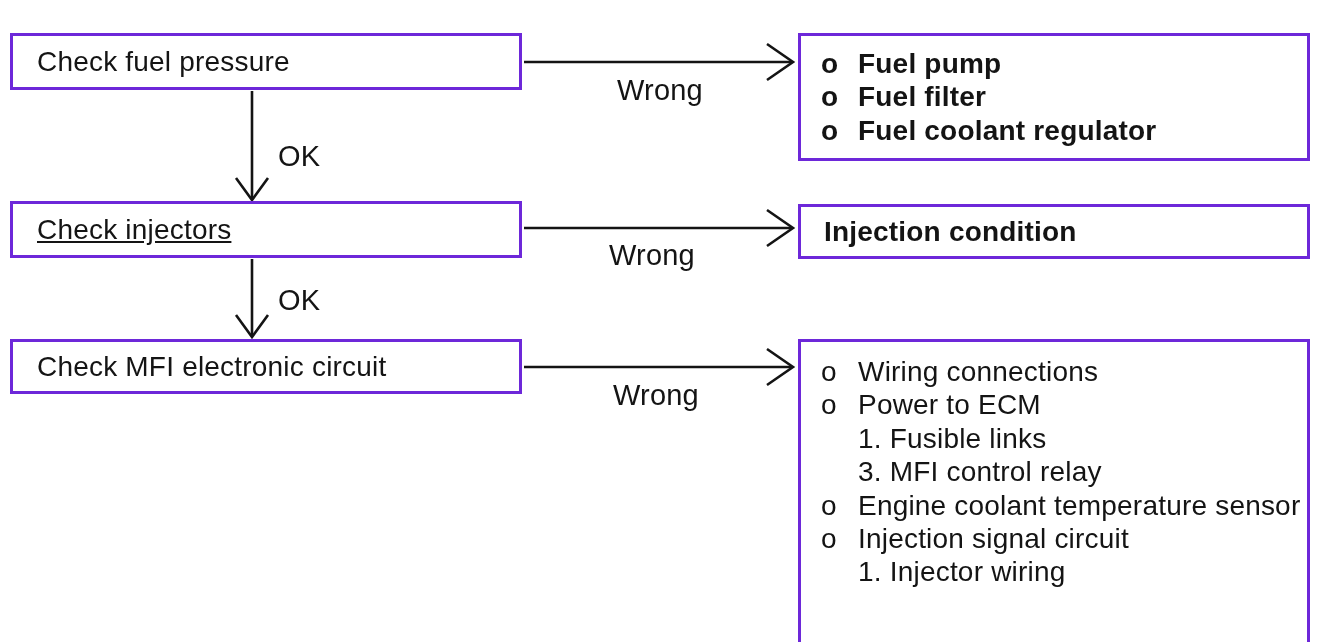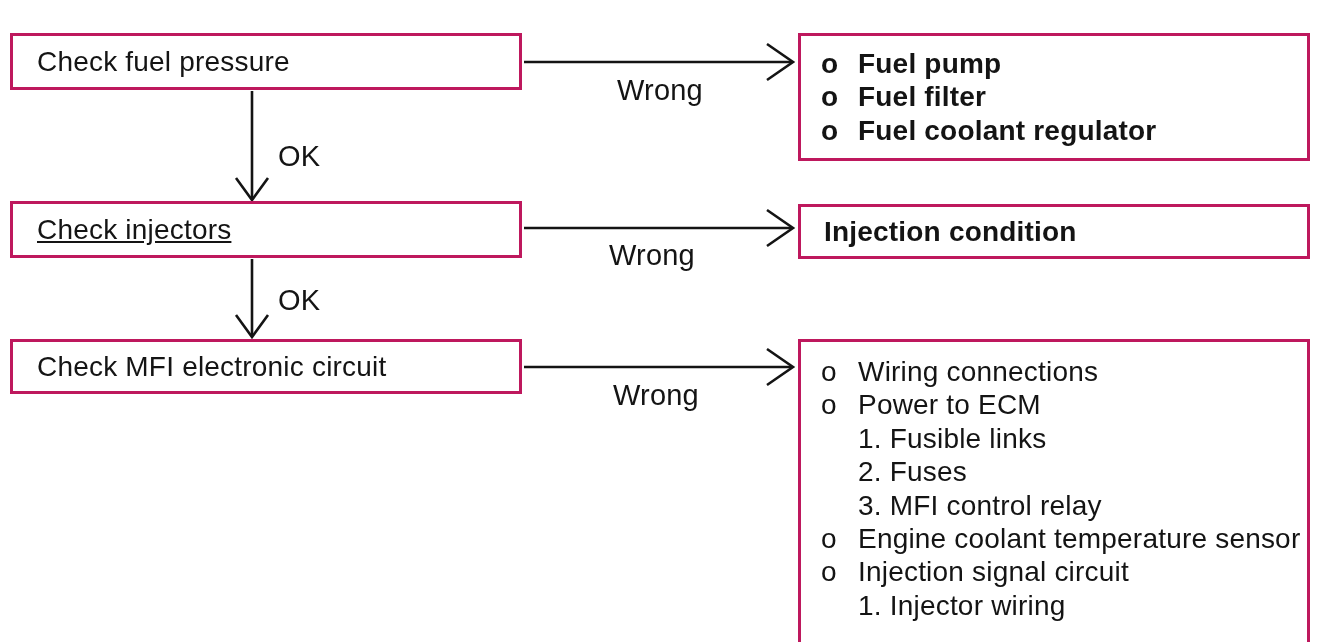--- a/index.html
+++ b/index.html
@@ -26,21 +26,21 @@
   }
   .connectors line,
   .connectors polyline {
     stroke: #141414;
     stroke-width: 2.6;
     fill: none;
     stroke-linecap: butt;
   }
   .box {
     position: absolute;
-    border: 3px solid #be185d;
+    border: 3px solid #6d28d9;
     background: #ffffff;
     box-sizing: border-box;
   }
   .check-box {
     display: flex;
     align-items: center;
     padding-left: 24px;
     font-size: 28px;
     letter-spacing: 0.2px;
   }
@@ -146,23 +146,20 @@
     <div class="row">
       <span class="marker">o</span><span>Wiring connections</span>
     </div>
     <div class="row">
       <span class="marker">o</span><span>Power to ECM</span>
     </div>
     <div class="row">
       <span class="marker"></span><span>1. Fusible links</span>
     </div>
     <div class="row">
-      <span class="marker"></span><span>2. Fuses</span>
-    </div>
-    <div class="row">
       <span class="marker"></span><span>3. MFI control relay</span>
     </div>
     <div class="row">
       <span class="marker">o</span><span>Engine coolant temperature sensor</span>
     </div>
     <div class="row">
       <span class="marker">o</span><span>Injection signal circuit</span>
     </div>
     <div class="row">
       <span class="marker"></span><span>1. Injector wiring</span>

